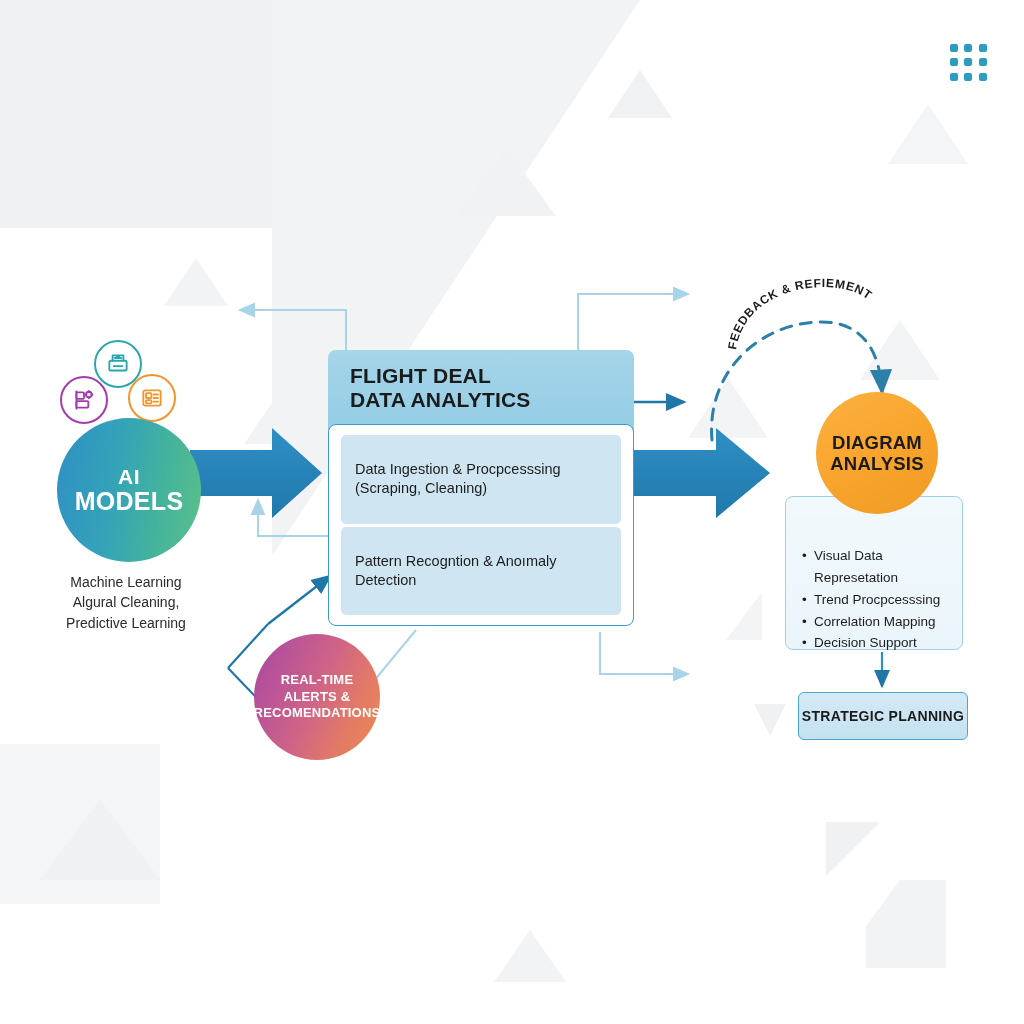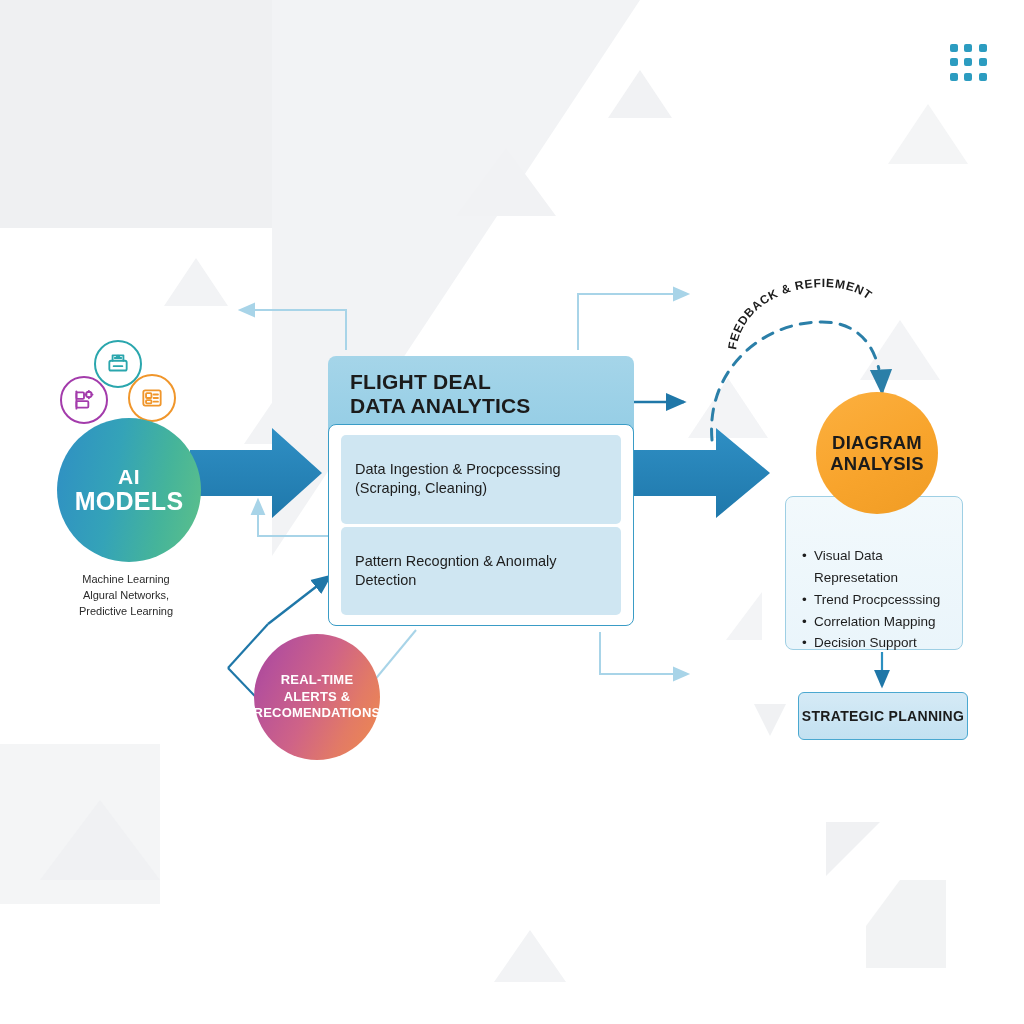--- a/index.html
+++ b/index.html
@@ -96,36 +96,36 @@
   }
   #ai-circle .l1 { font-size: 21px; font-weight: bold; letter-spacing: .5px; }
   #ai-circle .l2 { font-size: 25px; font-weight: bold; letter-spacing: .3px; }
 
   #ai-caption {
     position: absolute;
     left: -22px;
     top: 232px;
     width: 200px;
     text-align: center;
-    font-size: 11px;
+    font-size: 14px;
     line-height: 1.45;
     color: #2a2a2a;
   }
 
   
   #central-panel {
     position: absolute;
     left: 328px;
     top: 348px;
     width: 306px;
     height: 282px;
   }
   #panel-header {
     position: absolute;
-    left: 0; top: 8px;
+    left: 0; top: 2px;
     width: 306px;
     height: 82px;
     background: linear-gradient(180deg, #a5d5e9 0%, #94cde5 100%);
     border-radius: 8px 8px 0 0;
     box-sizing: border-box;
     padding: 14px 0 0 22px;
     color: #1b1b1b;
     line-height: 1.12;
   }
   #panel-header .t1,
@@ -394,21 +394,21 @@
       </svg>
     </div>
 
     <div id="ai-circle">
       <div class="l1">AI</div>
       <div class="l2">MODELS</div>
     </div>
 
     <div id="ai-caption">
       <div>Machine Learning</div>
-      <div>Algural Networks,</div>
+      <div>Algural Cleaning,</div>
       <div>Predictive Learning</div>
     </div>
   </div>
 
   <div id="central-panel">
     <div id="panel-header">
       <div class="t1">FLIGHT DEAL</div>
       <div class="t2">DATA ANALYTICS</div>
     </div>
     <div id="panel-body">

